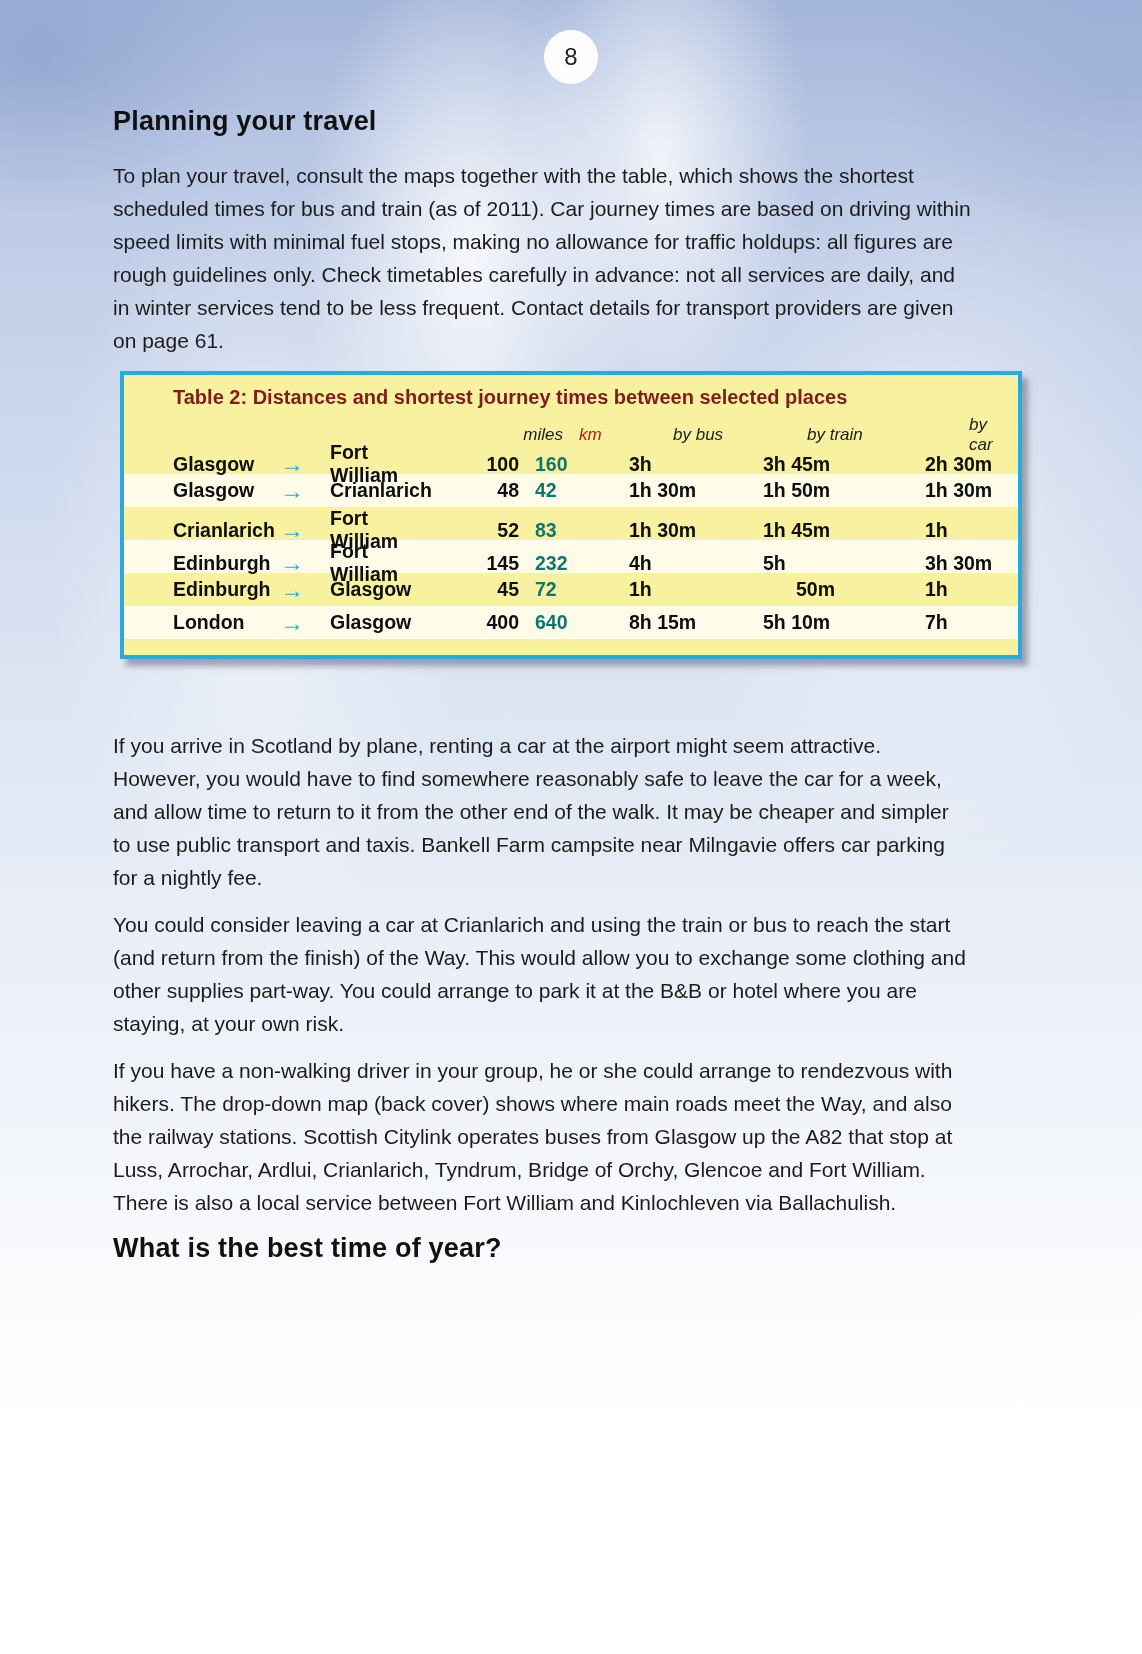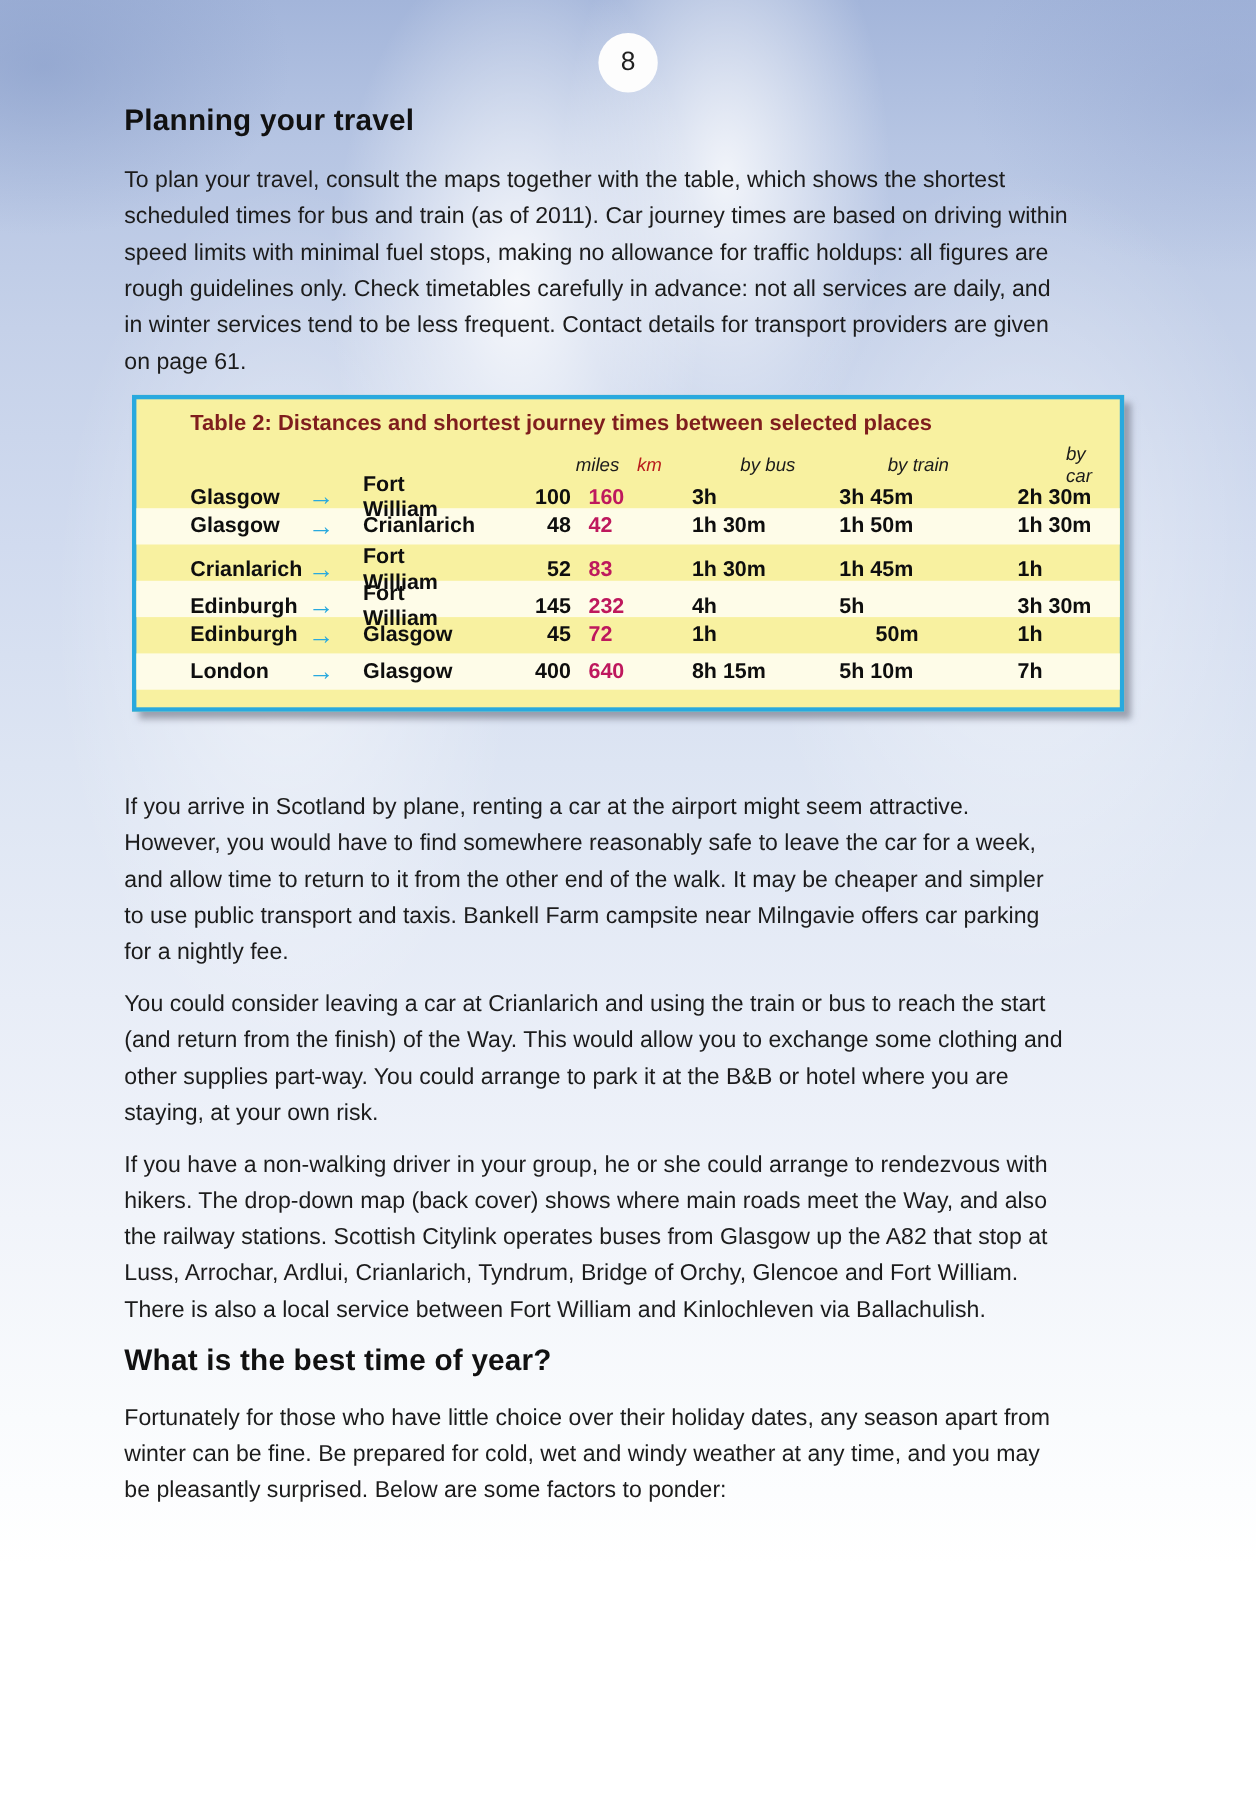--- a/index.html
+++ b/index.html
@@ -21,21 +21,21 @@
       radial-gradient(ellipse 340px 520px at 930px 520px, rgba(255,255,255,.45), rgba(255,255,255,0) 70%),
       linear-gradient(180deg,#a3b5da 0%,#b6c5e3 8%,#c5d1e9 18%,#d1dbef 30%,#dde5f3 42%,#e8edf7 55%,#f1f4fa 67%,#f9fbfd 78%,#ffffff 86%,#ffffff 100%);
   }
   .page-number{
     position:absolute;top:30px;left:calc(50% - 27px);
     width:54px;height:54px;border-radius:50%;
     background:#fdfdfd;
     display:flex;align-items:center;justify-content:center;
     font-size:24px;color:#222;
   }
-  .content{position:absolute;top:94px;left:113px;width:910px;}
+  .content{position:absolute;top:106px;left:113px;width:910px;}
   h1{
     font-size:27px;font-weight:bold;color:#111;
     margin:0 0 22px 0;letter-spacing:.2px;
   }
   h1.second{margin:10px 0 20px 0;}
   p.body{
     width:858px;font-size:21px;line-height:33px;margin:0 0 14px 0;color:#1c1c1c;
   }
   p.after-table{margin-top:70px;}
 
@@ -63,21 +63,21 @@
   .thead .bus{padding-left:15px;}
   .thead .train{padding-left:10px;}
   .thead .car{padding-left:10px;}
   .trow{height:33px;font-size:19.5px;font-weight:bold;color:#0e0e0e;}
   .rows .trow:nth-child(even){background:#fefce8;}
   .trow .arrow{
     color:#29a9de;font-weight:normal;font-size:24px;line-height:20px;
     padding-left:2px;
   }
   .trow .miles{text-align:right;}
-  .trow .km{padding-left:16px;color:#be185d;}
+  .trow .km{padding-left:16px;color:#0f766e;}
   .trow .bus{padding-left:15px;}
   .trow .train{padding-left:10px;}
   .trow .train.indent{padding-left:43px;}
   .trow .car{padding-left:10px;}
 </style>
 </head>
 <body>
 
 <div class="page">
 
@@ -175,16 +175,15 @@
 
       </div>
     </div>
 
     <p class="body after-table">If you arrive in Scotland by plane, renting a car at the airport might seem attractive.  However, you would have to find somewhere reasonably safe to leave the car for a week, and allow time to return to it from the other end of the walk.  It may be cheaper and simpler to use public transport and taxis.  Bankell Farm campsite near Milngavie offers car parking for a nightly fee.</p>
     <p class="body">You could consider leaving a car at Crianlarich and using the train or bus to reach the start (and return from the finish) of the Way.  This would allow you to exchange some clothing and other supplies part-way.  You could arrange to park it at the B&amp;B or hotel where you are staying, at your own risk.</p>
     <p class="body">If you have a non-walking driver in your group, he or she could arrange to rendezvous with hikers.  The drop-down map (back cover) shows where main roads meet the Way, and also the railway stations.  Scottish Citylink operates buses from Glasgow up the A82 that stop at Luss, Arrochar, Ardlui, Crianlarich, Tyndrum, Bridge of Orchy, Glencoe and Fort William.  There is also a local service between Fort William and Kinlochleven via Ballachulish.</p>
 
     <h1 class="second">What is the best time of year?</h1>
 
-    <p class="body">Fortunately for those who have little choice over their holiday dates, any season apart from winter can be fine.  Be prepared for cold, wet and windy weather at any time, and you may be pleasantly surprised.  Below are some factors to ponder:</p>
 
   </div>
 </div>
 
 </body></html>

